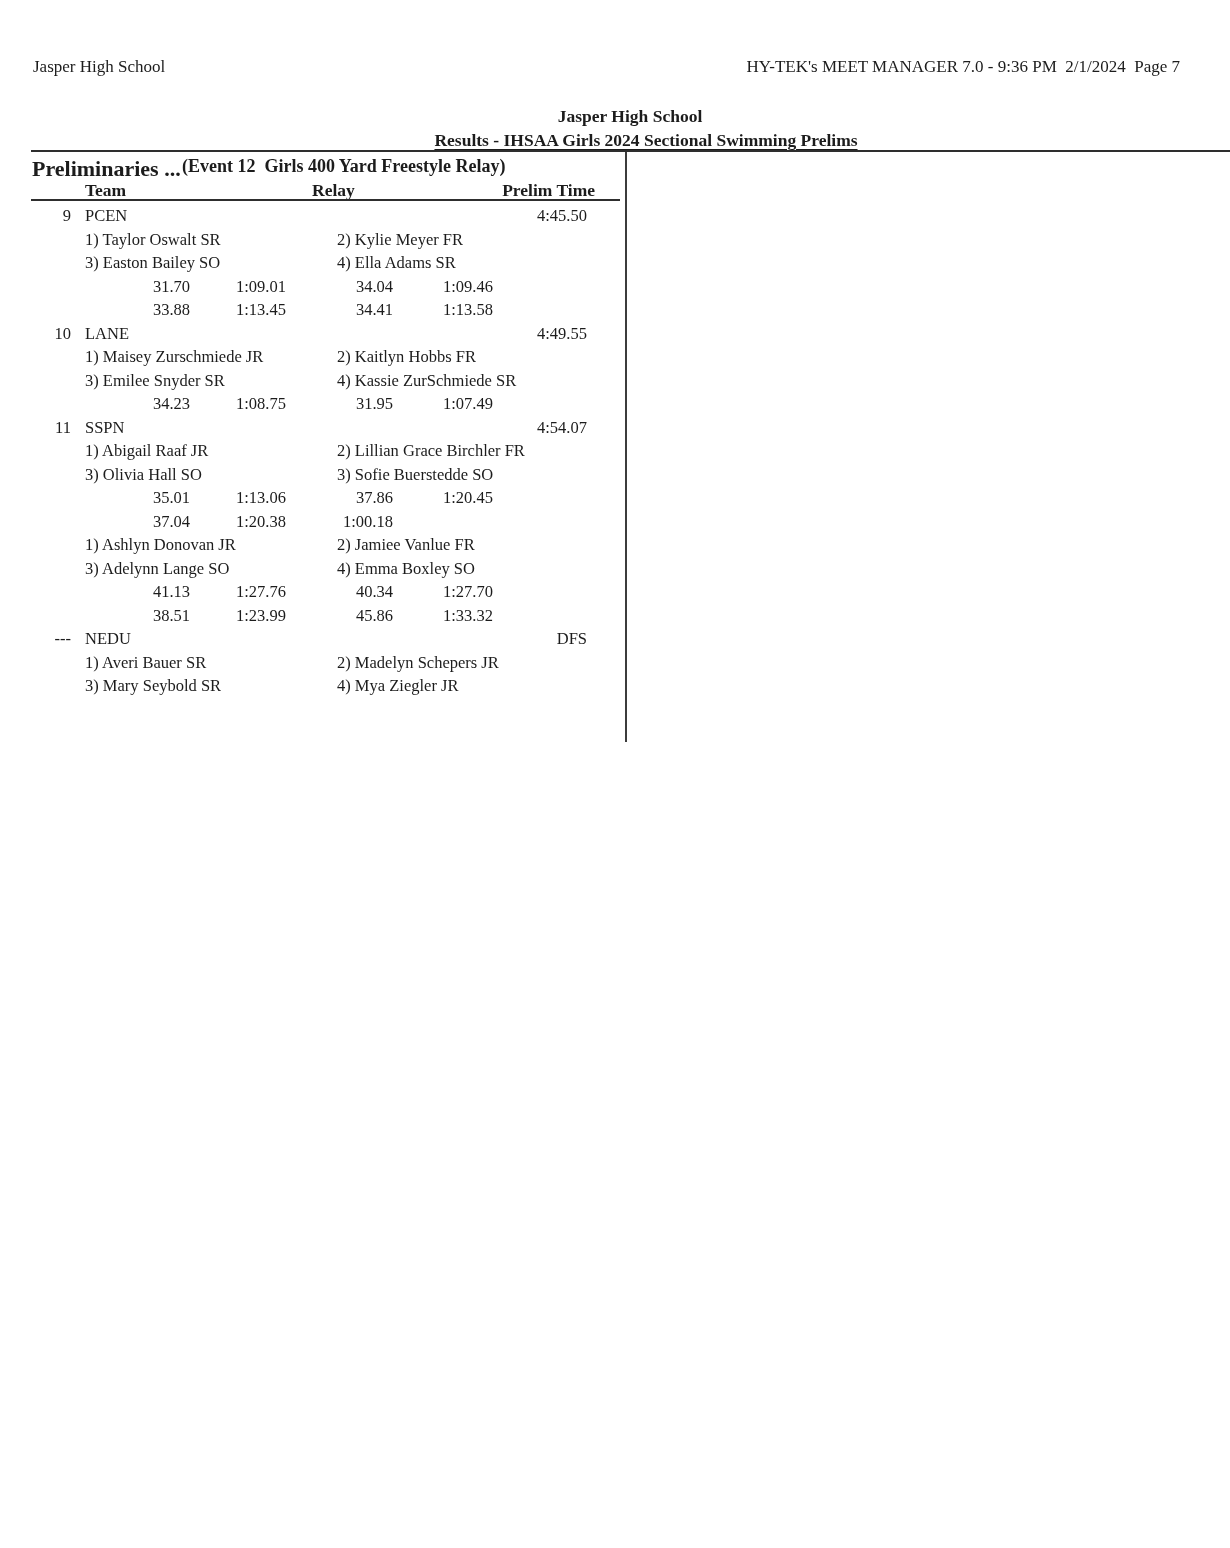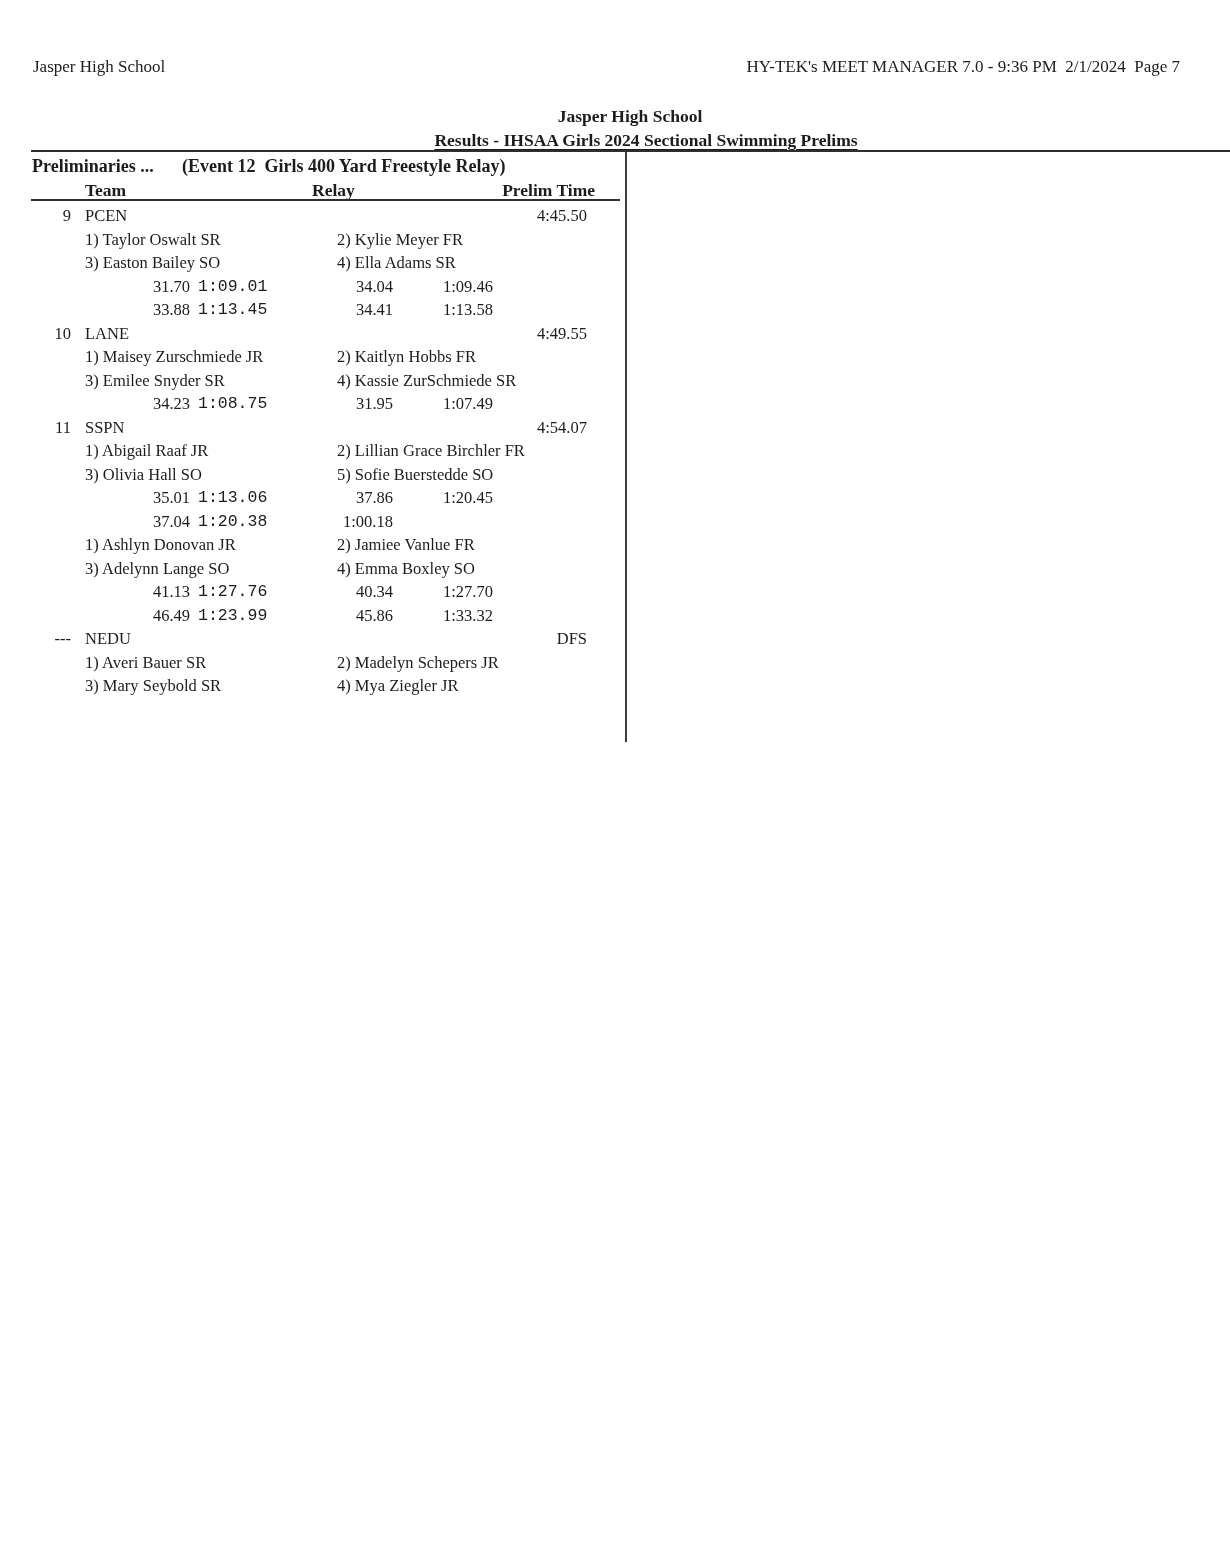--- a/index.html
+++ b/index.html
@@ -32,21 +32,21 @@
   .row span { position: absolute; top: 0; height: 23.5px; }
 
   .rank  { left: 0px;   width: 56px;  text-align: right; }
   .team  { left: 70px; }
   .ptime { left: 394px; width: 178px; text-align: right; }
 
   .sw1 { left: 70px; }
   .sw2 { left: 322px; }
 
   .sp1 { left: 95px;  width: 80px; text-align: right; }
-  .sp2 { left: 183px; width: 88px; text-align: left; font-family: Liberation Mono, monospace; }
+  .sp2 { left: 183px; width: 88px; text-align: right; }
   .sp3 { left: 290px; width: 88px; text-align: right; }
   .sp4 { left: 390px; width: 88px; text-align: right; }
 
   
   .col-team  { position: absolute; left: 70px; }
   .col-relay { position: absolute; left: 297px; }
   .col-time  { position: absolute; left: 420px; width: 160px; text-align: right; }
 </style>
 </head>
 <body>
@@ -54,21 +54,21 @@
 <div class="page">
 
   <div class="abs" style="top:57px; left:18px; font-size:17px;">Jasper High School</div>
   <div class="abs pre" style="top:57px; right:65px; font-size:17px;">HY-TEK's MEET MANAGER 7.0 - 9:36 PM  2/1/2024  Page 7</div>
 
   <div class="abs center bold" style="top:106px; font-size:17.5px;">Jasper High School</div>
   <div class="abs center bold" style="top:130px; font-size:17.5px;padding-left:32px;"><span class="underlined">Results - IHSAA Girls 2024 Sectional Swimming Prelims</span></div>
 
   <div class="rule-full"></div>
 
-  <div class="abs bold" style="top:156px; left:17px; font-size:18px;">Preliminaries ...</div>
+  <div class="abs bold" style="top:156px; left:17px; font-size:22px;">Preliminaries ...</div>
   <div class="abs bold pre" style="top:156px; left:167px; font-size:18px;">(Event 12  Girls 400 Yard Freestyle Relay)</div>
 
   <div class="abs" style="top:180px; left:0; width:610px; font-size:17.5px;">
     <span class="col-team bold">Team</span>
     <span class="col-relay bold">Relay</span>
     <span class="col-time bold">Prelim Time</span>
   </div>
   <div class="rule-cols"></div>
 
   <div class="divider-v"></div>
@@ -125,21 +125,21 @@
       <span class="rank">11</span>
       <span class="team">SSPN</span>
       <span class="ptime">4:54.07</span>
     </div>
     <div class="row">
       <span class="sw1">1) Abigail Raaf JR</span>
       <span class="sw2">2) Lillian Grace Birchler FR</span>
     </div>
     <div class="row">
       <span class="sw1">3) Olivia Hall SO</span>
-      <span class="sw2">5) Sofie Buerstedde SO</span>
+      <span class="sw2">3) Sofie Buerstedde SO</span>
     </div>
     <div class="row">
       <span class="sp1">35.01</span>
       <span class="sp2">1:13.06</span>
       <span class="sp3">37.86</span>
       <span class="sp4">1:20.45</span>
     </div>
     <div class="row">
       <span class="sp1">37.04</span>
       <span class="sp2">1:20.38</span>
@@ -154,21 +154,21 @@
       <span class="sw1">3) Adelynn Lange SO</span>
       <span class="sw2">4) Emma Boxley SO</span>
     </div>
     <div class="row">
       <span class="sp1">41.13</span>
       <span class="sp2">1:27.76</span>
       <span class="sp3">40.34</span>
       <span class="sp4">1:27.70</span>
     </div>
     <div class="row">
-      <span class="sp1">46.49</span>
+      <span class="sp1">38.51</span>
       <span class="sp2">1:23.99</span>
       <span class="sp3">45.86</span>
       <span class="sp4">1:33.32</span>
     </div>
 
     <div class="row">
       <span class="rank">---</span>
       <span class="team">NEDU</span>
       <span class="ptime">DFS</span>
     </div>

